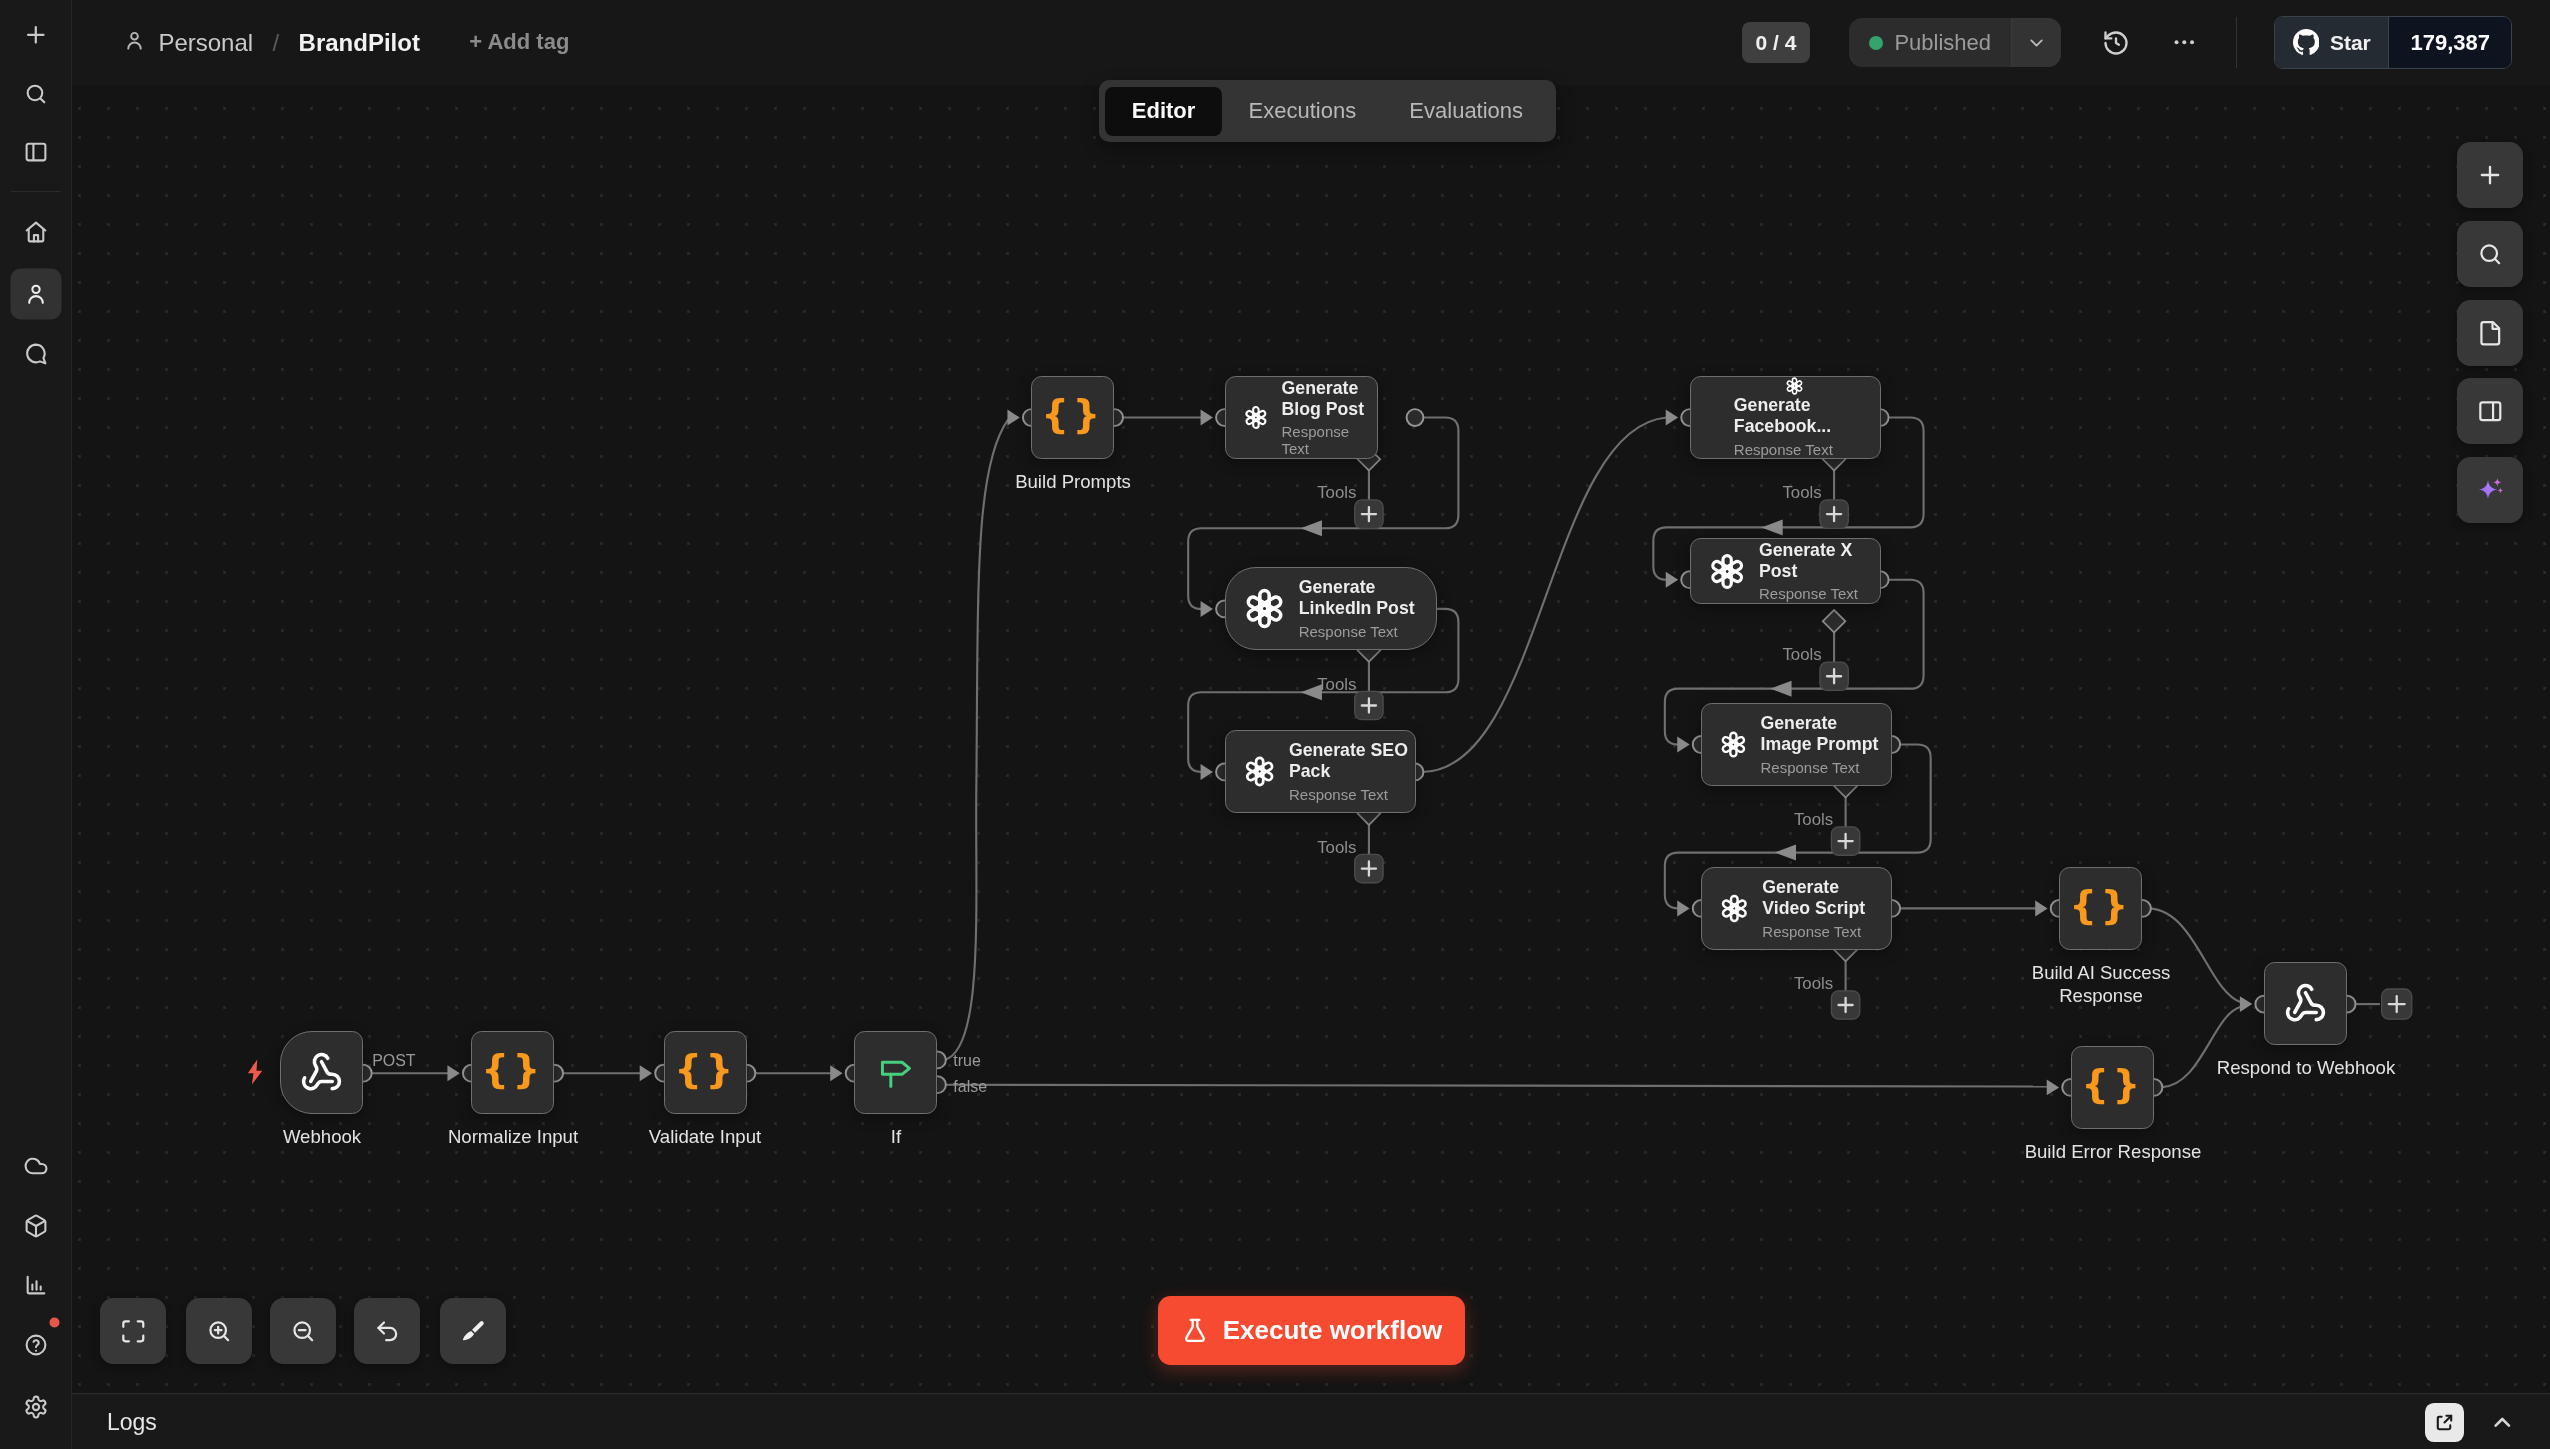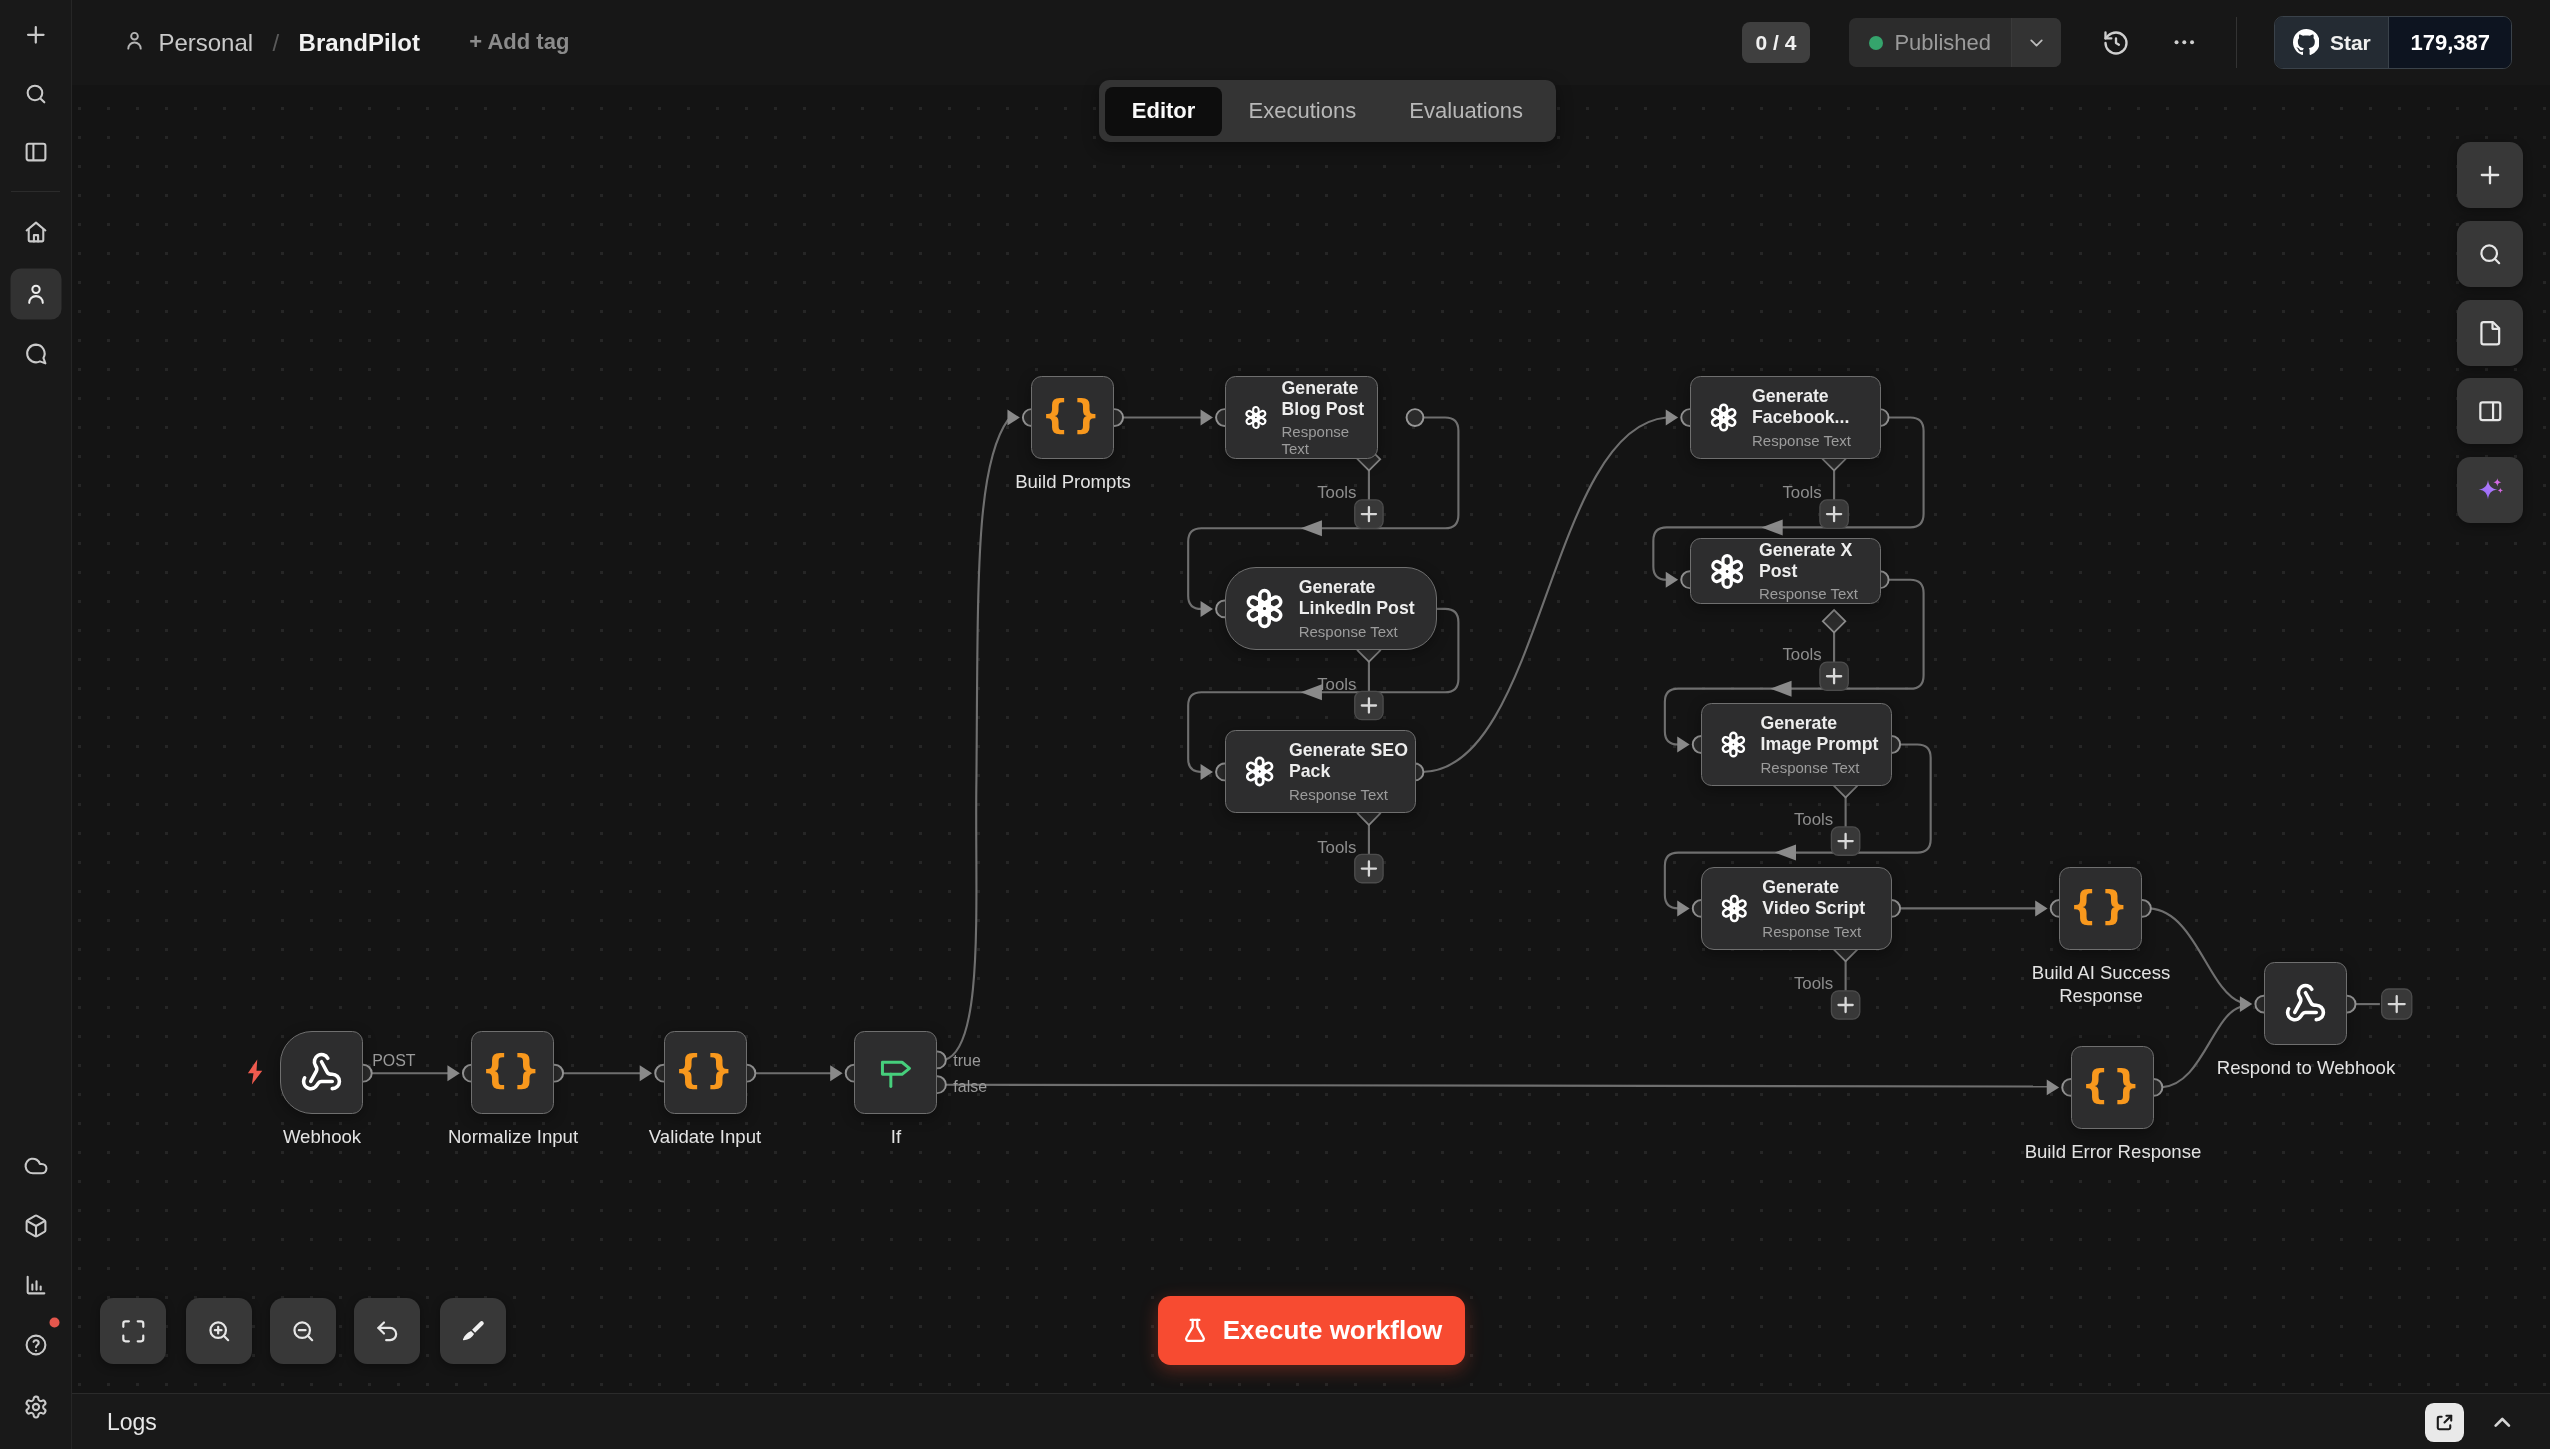--- a/index.html
+++ b/index.html
@@ -51,21 +51,21 @@
   .crumb { display:flex; gap:12.4px; margin-left:51px; }
   .crumb-project { color:#c9c9c9; font-size:24px; }
   .crumb-sep { color:#5a5a5a; font-size:24px; margin:0 7px; }
   .crumb-name { color:#f2f2f2; font-size:24px; font-weight:700; }
   .add-tag { color:#8b8b8b; font-size:22px; font-weight:600; margin-left:37px; cursor:pointer; }
 
   #topbar-right { margin-left:auto; display:flex; align-items:center; margin-right:39px; }
   .issues-badge { background:#3f3f3f; color:#f0f0f0; font-size:21px; font-weight:600;
     border-radius:8px; padding:8.9px 14px; }
   .publish-btn { display:flex; align-items:center; margin-left:39px; background:#2c2c2c;
-    border-radius:7px; overflow:hidden; cursor:pointer; }
+    border-radius:13px; overflow:hidden; cursor:pointer; }
   .publish-main { display:flex; align-items:center; gap:11.5px; padding:11.5px 19.5px; }
   .publish-dot { width:14px; height:14px; border-radius:50%; background:#35a46c; }
   .publish-text { color:#9b9b9b; font-size:22px; }
   .publish-chevron { border-left:0.9px solid #3a3a3a; background:#333; padding:14px 14px;
     color:#bdbdbd; display:flex; align-items:center; }
   .bar-icon { color:#cfcfcf; margin-left:41px; cursor:pointer; display:flex; align-items:center; }
   .vert-div { width:0.9px; height:51px; background:#333; margin-left:39px; }
   .gh { display:flex; align-items:stretch; margin-left:37px; border:0.9px solid #3a424a;
     border-radius:8.9px; overflow:hidden; cursor:pointer; }
   .gh-left { background:#242b33; display:flex; align-items:center; gap:10.6px; padding:0 17.7px; height:51px; }
@@ -280,21 +280,21 @@
             <rect x="-5.5" y="-21" width="11" height="25" rx="5.5" transform="rotate(120)"></rect>
             <rect x="-5.5" y="-21" width="11" height="25" rx="5.5" transform="rotate(180)"></rect>
             <rect x="-5.5" y="-21" width="11" height="25" rx="5.5" transform="rotate(240)"></rect>
             <rect x="-5.5" y="-21" width="11" height="25" rx="5.5" transform="rotate(300)"></rect>
           </svg>
           <div class="node-body">
             <div class="node-title">Generate SEO Pack</div>
                       <div class="node-sub">Response Text</div>
           </div>
         </div>
-        <div class="node wide" style="left: 1690px; top: 376px; width: 191px; height: 83px;">
+        <div class="node wide" style="left: 1690px; top: 376px; width: 191px; height: 83px; flex-direction: column;">
           <svg width="41" height="41" viewBox="-24 -24 48 48" fill="none" stroke="#fff" stroke-width="4.2" stroke-linejoin="round">
             <rect x="-5.5" y="-21" width="11" height="25" rx="5.5" transform="rotate(0)"></rect>
             <rect x="-5.5" y="-21" width="11" height="25" rx="5.5" transform="rotate(60)"></rect>
             <rect x="-5.5" y="-21" width="11" height="25" rx="5.5" transform="rotate(120)"></rect>
             <rect x="-5.5" y="-21" width="11" height="25" rx="5.5" transform="rotate(180)"></rect>
             <rect x="-5.5" y="-21" width="11" height="25" rx="5.5" transform="rotate(240)"></rect>
             <rect x="-5.5" y="-21" width="11" height="25" rx="5.5" transform="rotate(300)"></rect>
           </svg>
           <div class="node-body">
             <div class="node-title">Generate Facebook...</div>

